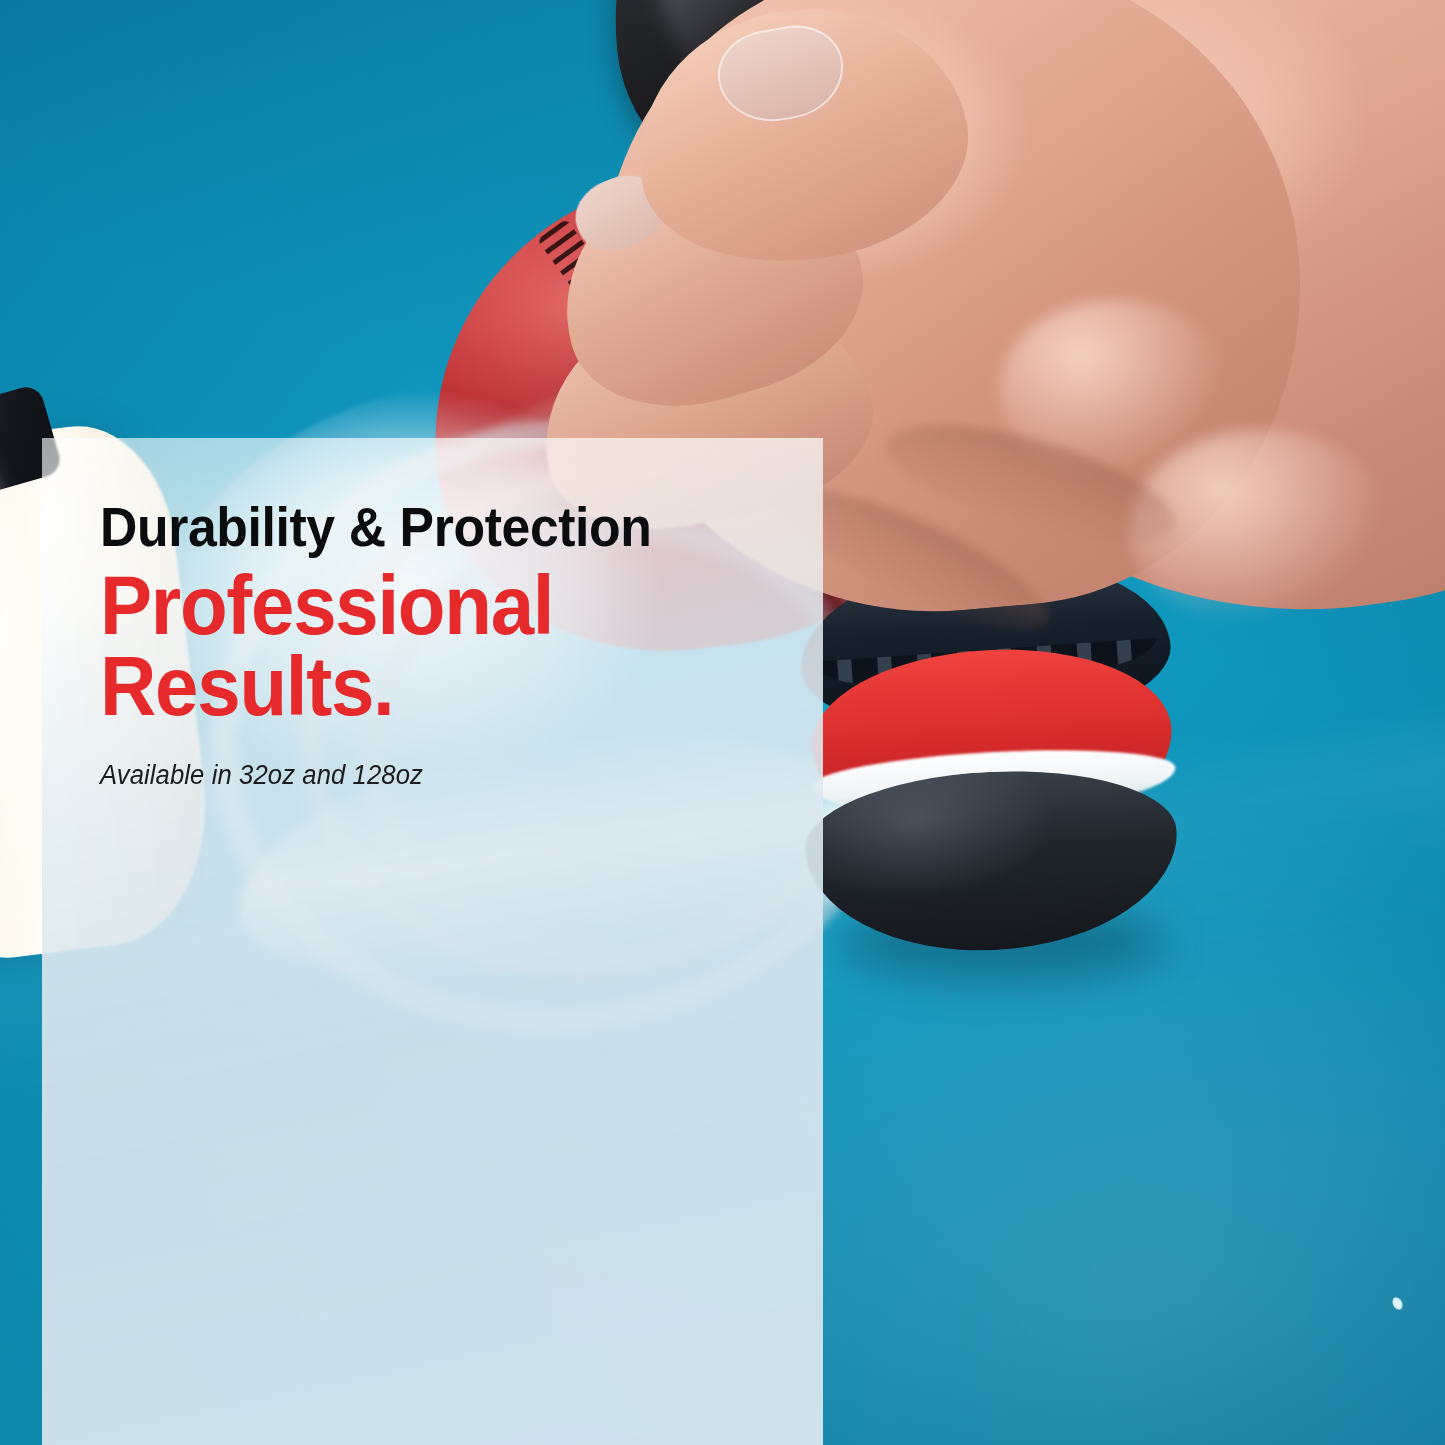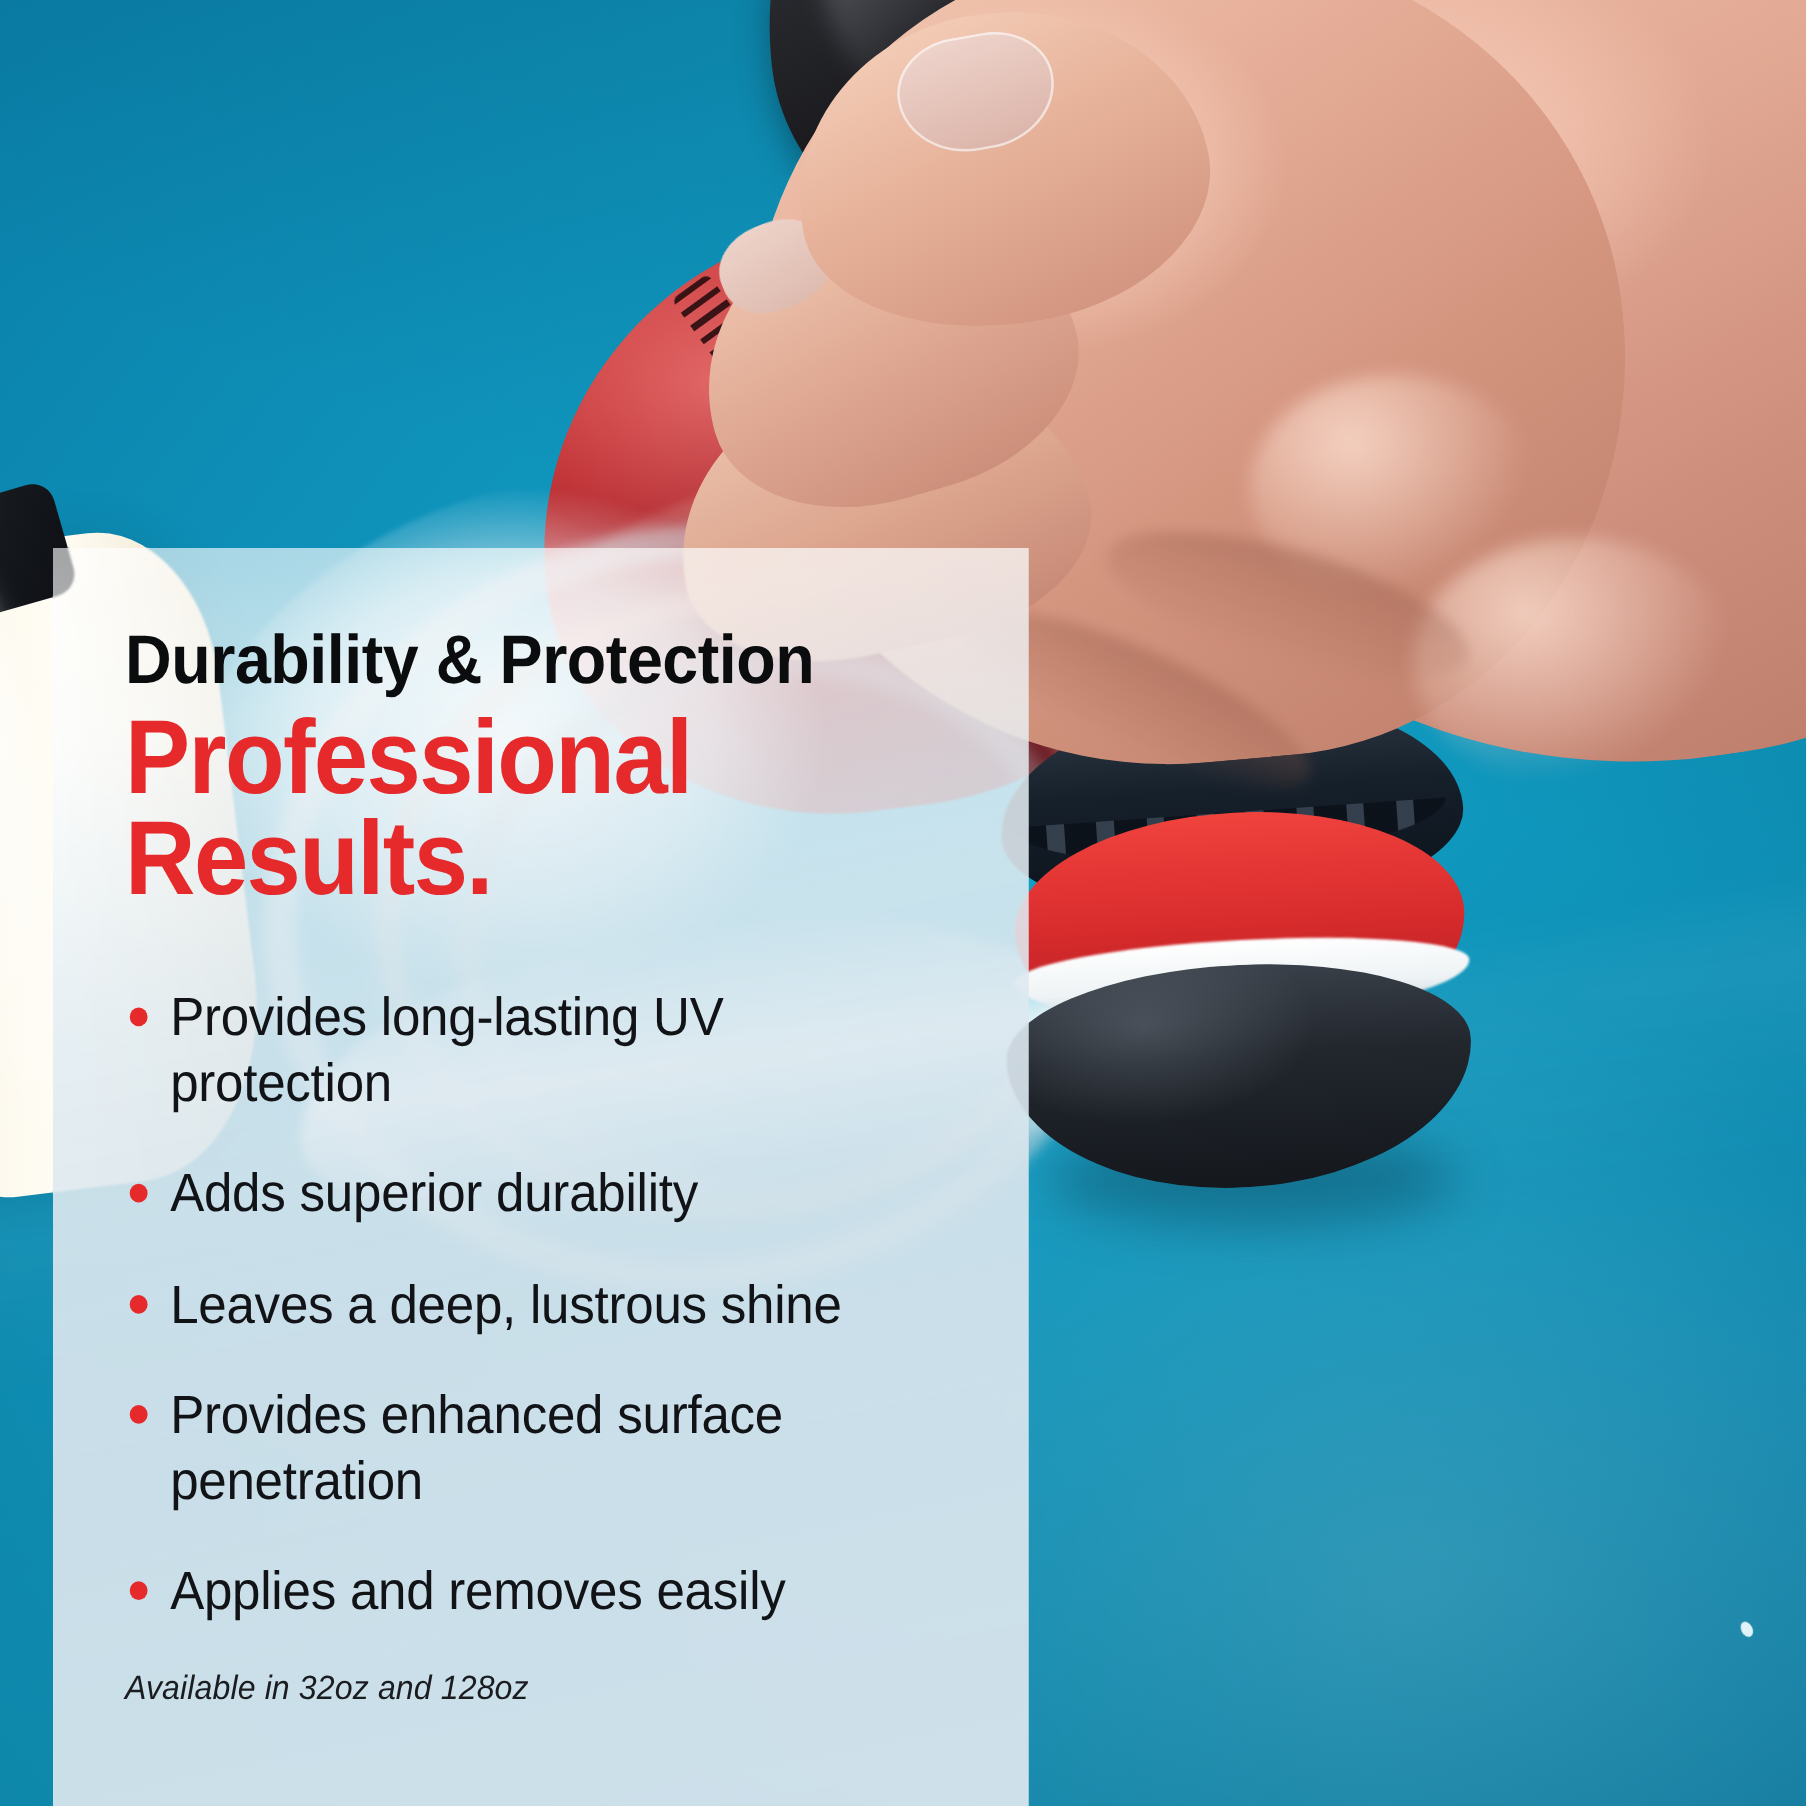--- a/index.html
+++ b/index.html
@@ -531,26 +531,19 @@
   <div class="panel">
     <div class="panel-inner">
 
       <h2 class="headline-sub">Durability &amp; Protection</h2>
 
       <h1 class="headline-main">
         <span>Professional</span>
         <span>Results.</span>
       </h1>
 
-      <ul class="bullets">
-        <li>Provides long-lasting UV protection</li>
-        <li>Adds superior durability</li>
-        <li>Leaves a deep, lustrous shine</li>
-        <li>Provides enhanced surface penetration</li>
-        <li>Applies and removes easily</li>
-      </ul>
 
       <p class="footnote">Available in 32oz and 128oz</p>
 
     </div>
   </div>
 
 </div>
 
 </body></html>

